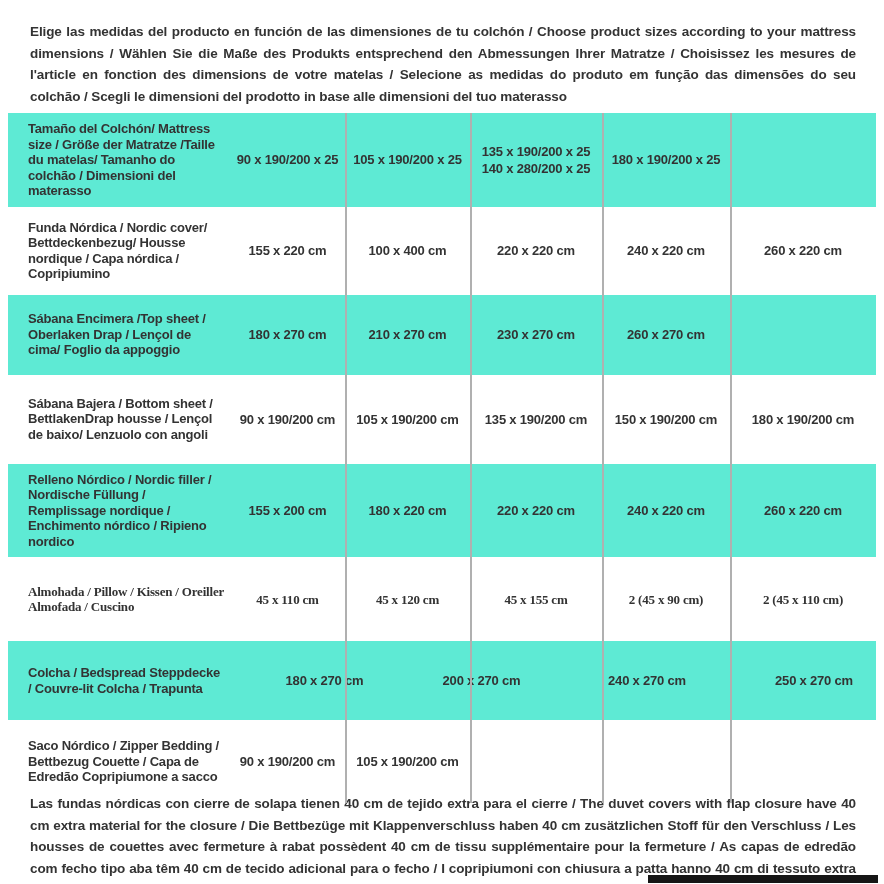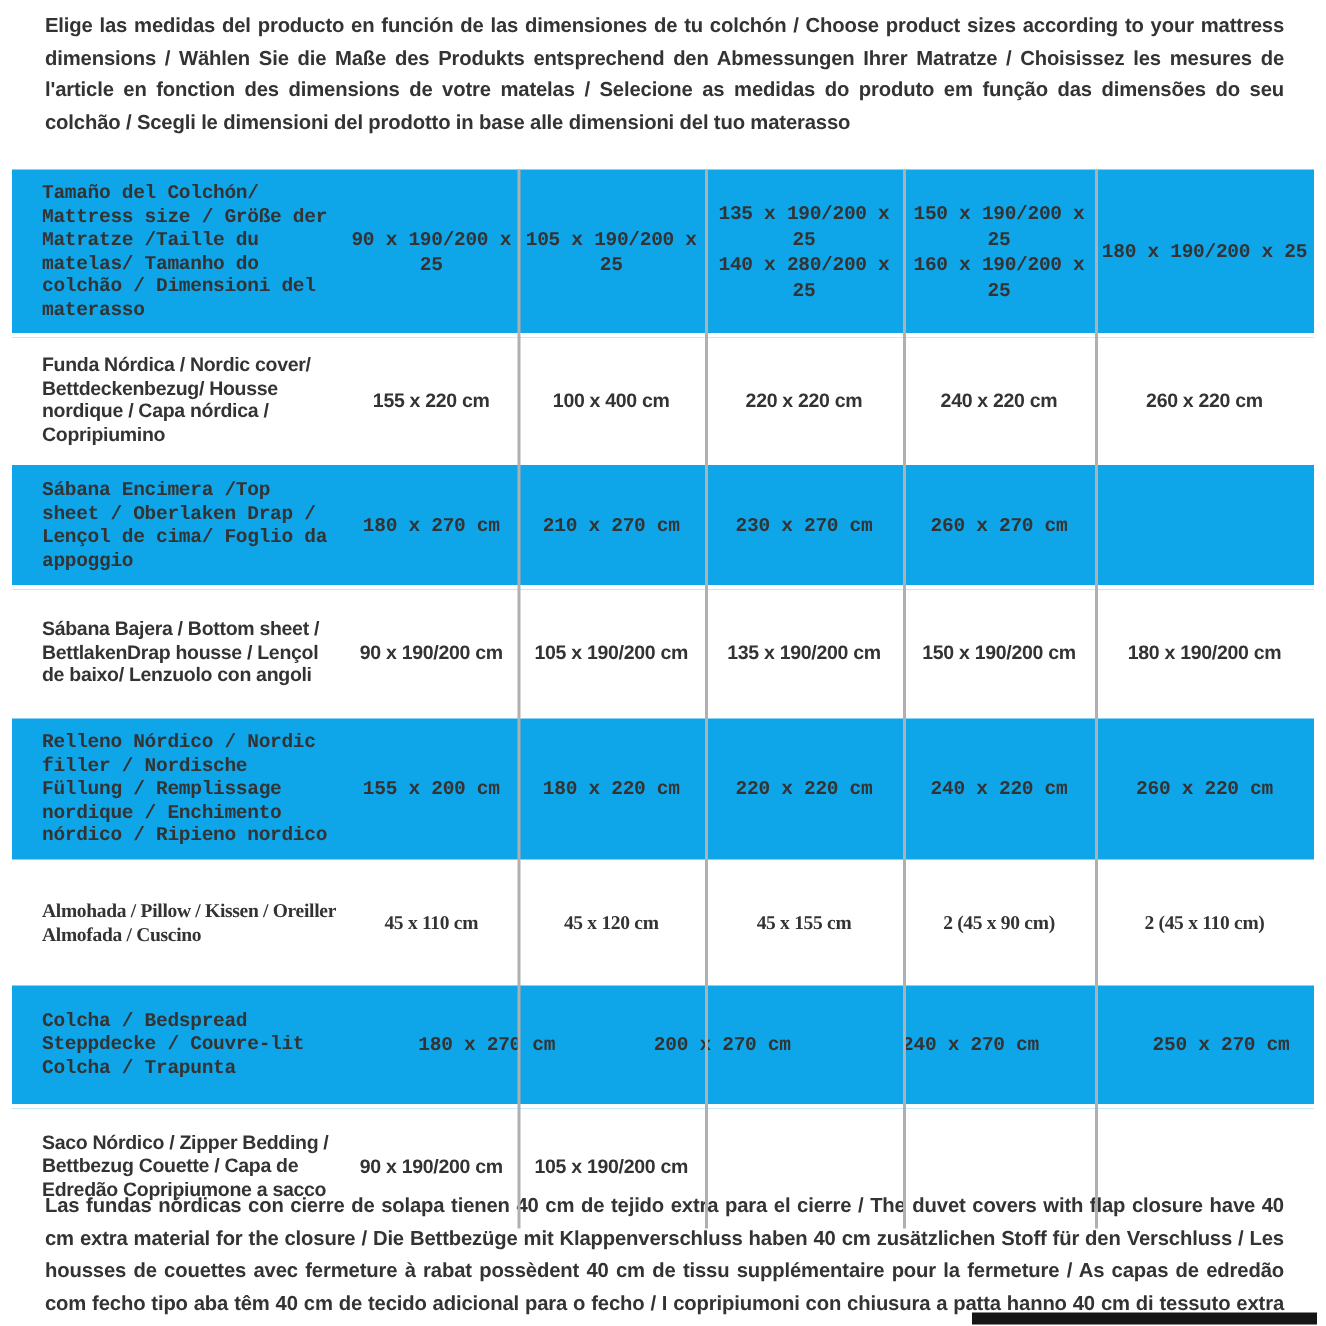--- a/index.html
+++ b/index.html
@@ -8,36 +8,36 @@
     width: 884px; height: 884px;
     position: relative;
     overflow: hidden;
     font-family: "Liberation Sans", sans-serif;
     font-weight: bold;
     color: #333333;
     -webkit-font-smoothing: antialiased;
   }
   .intro {
     position: absolute;
-    left: 30px; top: 6px; width: 826px;
+    left: 30px; top: 21px; width: 826px;
     font-size: 13.5px;
     line-height: 21.5px;
     text-align: justify;
     letter-spacing: -0.1px;
   }
   .size-table {
     position: absolute;
     left: 8px; top: 113px; width: 868px;
   }
   .t-row {
     display: grid;
     grid-template-columns: 222px 115px 125px 132px 128px 146px;
     border-bottom: 3px solid #ffffff;
   }
-  .t-row.gray { background: #0ea5e9; font-family: Liberation Mono, monospace; }
+  .t-row.gray { background: #5eead4; }
   .t-row.r-header { min-height: 93px; }
   .t-row.r-1 { min-height: 85px; }
   .t-row.r-2 { min-height: 83px; }
   .t-row.r-3 { min-height: 86px; }
   .t-row.r-4 { min-height: 88px; }
   .t-row.r-5 { min-height: 81px; font-family: Liberation Serif, serif; }
   .t-row.r-6 { min-height: 82px; gap: 37px; }
   .t-row.r-7 { min-height: 80px; }
   .cell-label {
     display: flex; align-items: center;
@@ -94,24 +94,20 @@
       <span>90 x 190/200 x 25</span>
     </div>
     <div class="cell-val">
       <span>105 x 190/200 x 25</span>
     </div>
     <div class="cell-val">
       <span>135 x 190/200 x 25</span>
       <span>140 x 280/200 x 25</span>
     </div>
     <div class="cell-val">
-      <span>150 x 190/200 x 25</span>
-      <span>160 x 190/200 x 25</span>
-    </div>
-    <div class="cell-val">
       <span>180 x 190/200 x 25</span>
     </div>
   </div>
 
   <div class="t-row r-1">
     <div class="cell-label">Funda Nórdica /  Nordic cover/ Bettdeckenbezug/ Housse nordique  / Capa nórdica / Copripiumino</div>
     <div class="cell-val">
         <span>155 x 220 cm</span>
       </div>
     <div class="cell-val">

